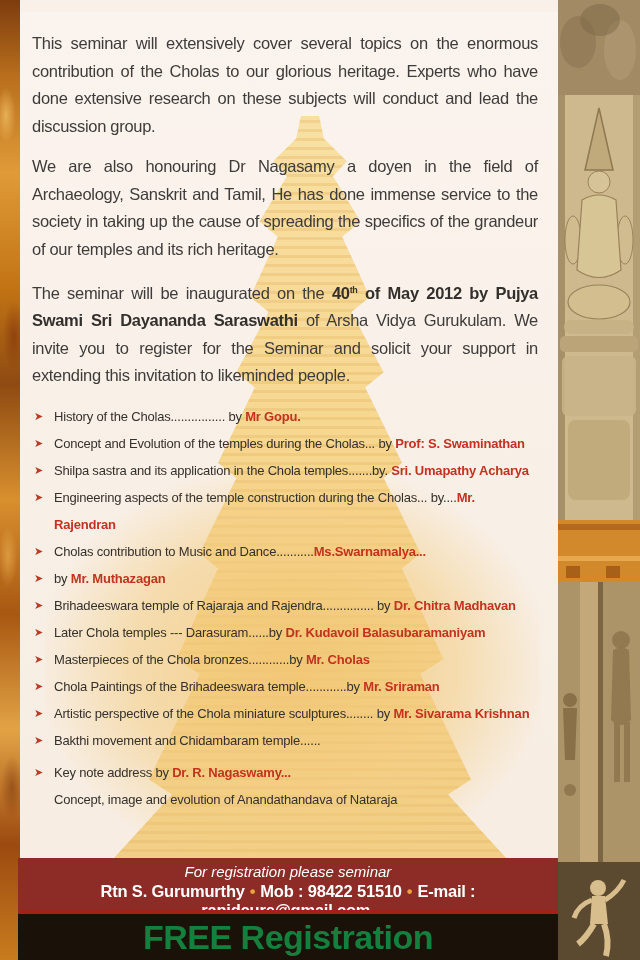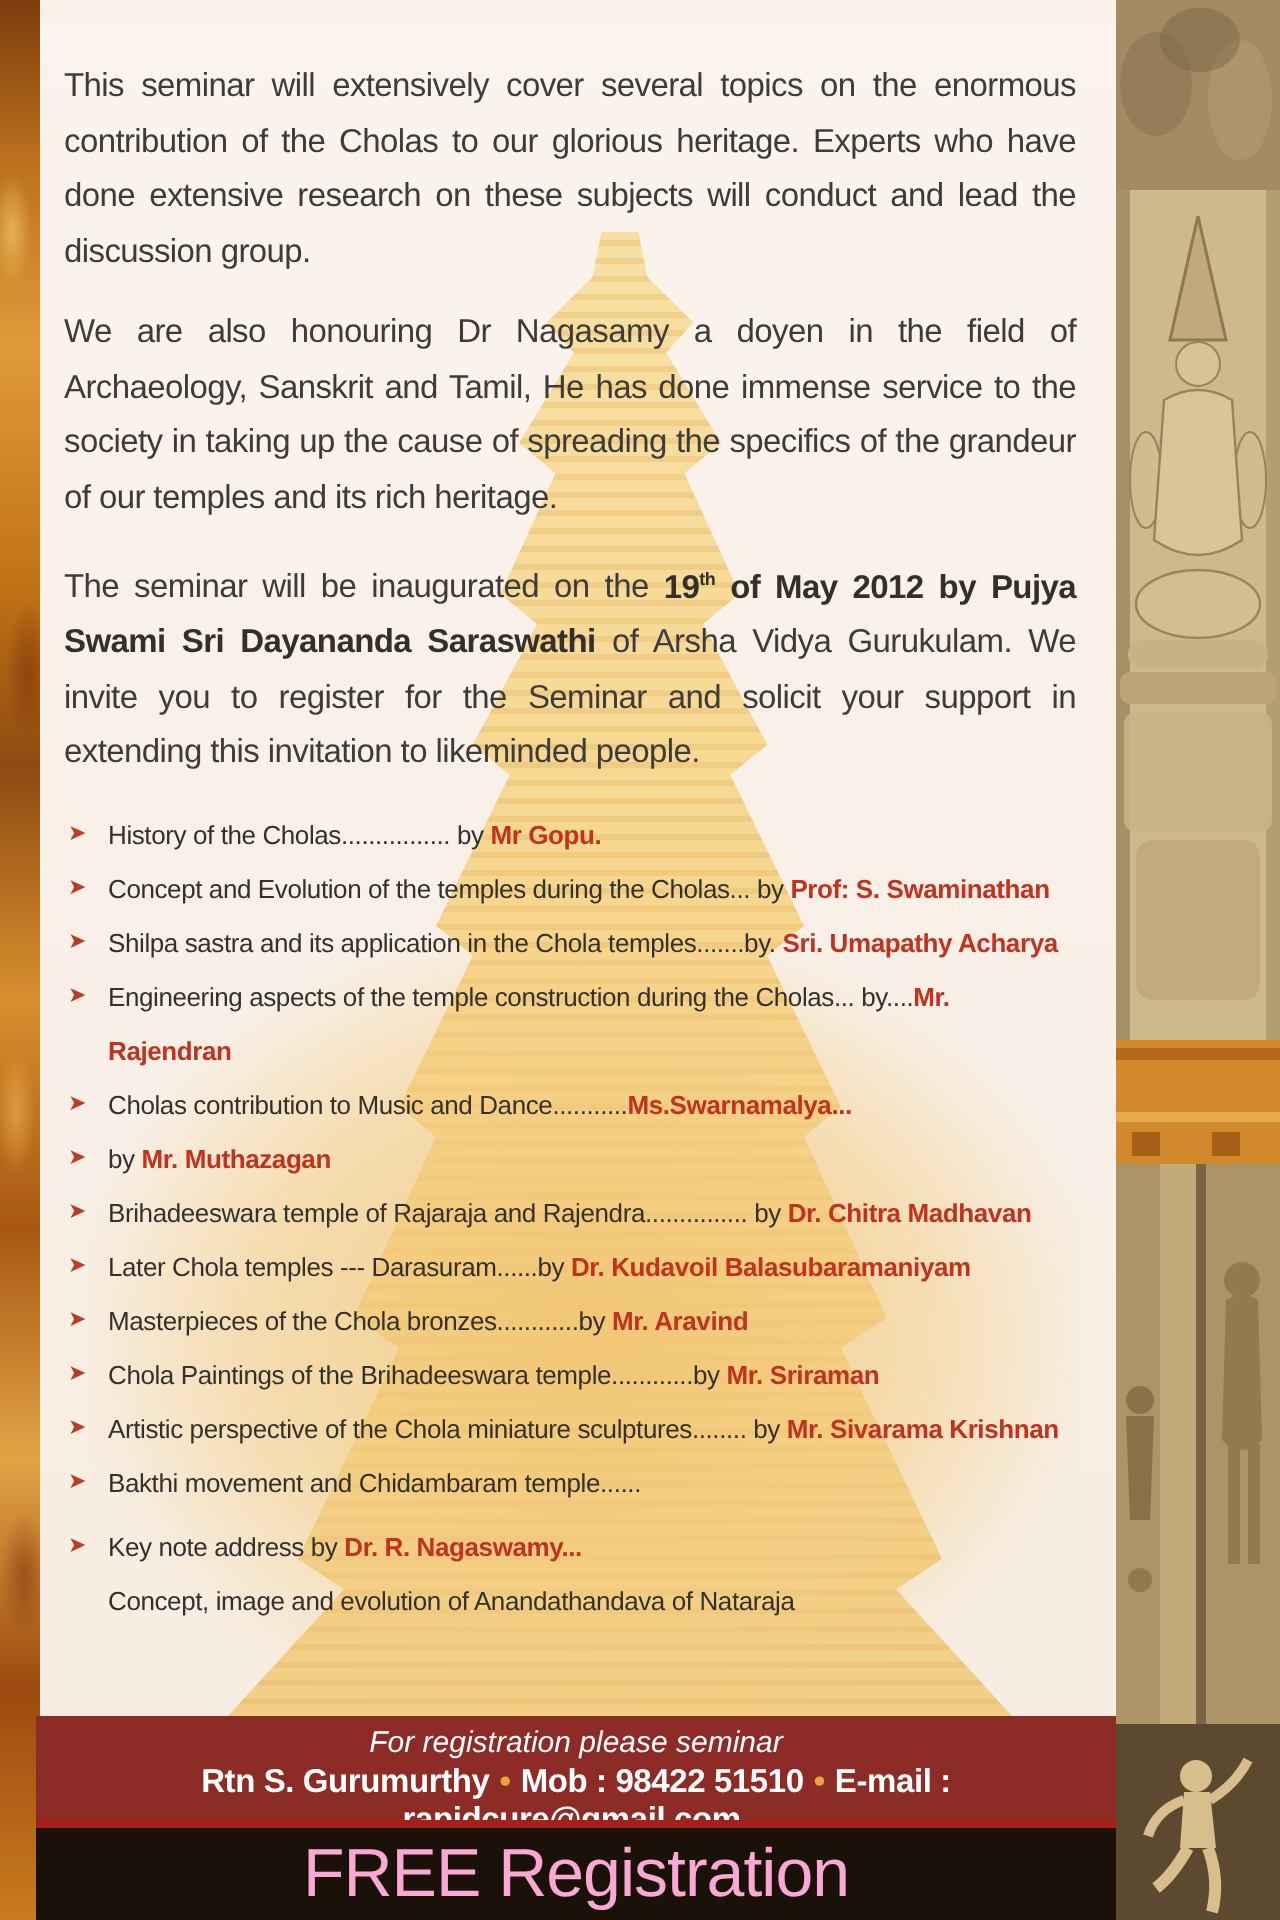--- a/index.html
+++ b/index.html
@@ -53,22 +53,22 @@
   .subline{font-size:13px;line-height:27px;letter-spacing:-0.2px;color:#34302B;padding-left:22px;}
 
   
   .contact-bar{position:absolute;left:18px;top:858px;width:540px;height:52px;z-index:3;
     background:#8D2B26;color:#fff;text-align:center;}
   .contact-heading{font-size:15px;font-style:italic;margin-top:5px;}
   .contact-line{font-size:16.5px;font-weight:bold;margin-top:2px;letter-spacing:-0.2px;}
   .contact-line .dot{color:#E8A33C;margin:0 5px;}
   .free-bar{position:absolute;left:18px;top:910px;width:540px;height:50px;z-index:3;
     background:#1A1109;border-top:4px solid #A6201A;box-sizing:border-box;text-align:center;}
-  .free-bar span{display:inline-block;margin-top:4px;font-size:34px;font-weight:normal;
-    letter-spacing:-0.5px;color:#f9a8d4;text-align:center;}
+  .free-bar span{display:inline-block;margin-top:4px;font-size:34px;font-weight:bold;
+    letter-spacing:-0.5px;color:#15803d;text-align:center;}
 </style>
 </head>
 <body>
 
 <div class="poster">
 
   <div class="left-strip"></div>
 
   <div class="right-strip">
     <svg viewBox="0 0 82 960" preserveAspectRatio="none">
@@ -115,35 +115,35 @@
     </svg>
   </div>
 
   <div class="content">
     <div class="gopuram"></div>
     <div class="wash"></div>
 
     <div class="text-layer">
       <p class="para">This seminar will extensively cover several topics on the enormous contribution of the Cholas to our glorious heritage. Experts who have done extensive research on these subjects will conduct and lead the discussion group.</p>
       <p class="para">We are also honouring Dr Nagasamy a doyen in the field of Archaeology, Sanskrit and Tamil, He has done immense service to the society in taking up the cause of spreading the specifics of the grandeur of our temples and its rich heritage.</p>
-      <p class="para"><span>The seminar will be inaugurated on the </span><b><span>19</span><sup>th</sup><span> of May 2012 by Pujya Swami Sri Dayananda Saraswathi</span></b><span> of Arsha Vidya Gurukulam. We invite you to register for the Seminar and solicit your support in extending this invitation to likeminded people.</span></p>
+      <p class="para"><span>The seminar will be inaugurated on the </span><b><span>40</span><sup>th</sup><span> of May 2012 by Pujya Swami Sri Dayananda Saraswathi</span></b><span> of Arsha Vidya Gurukulam. We invite you to register for the Seminar and solicit your support in extending this invitation to likeminded people.</span></p>
 
 
       <div class="topics">
         <div class="topic"><span class="bullet">➤</span><span class="lead">History of the Cholas................  by </span><span class="name">Mr Gopu.</span></div>
         <div class="topic"><span class="bullet">➤</span><span class="lead">Concept and Evolution of the temples during the Cholas... by </span><span class="name">Prof: S. Swaminathan</span></div>
         <div class="topic"><span class="bullet">➤</span><span class="lead">Shilpa sastra and its application in the Chola temples.......by. </span><span class="name">Sri. Umapathy Acharya</span></div>
         <div class="topic"><span class="bullet">➤</span><span class="lead">Engineering aspects of the temple construction during the Cholas... by....</span><span class="name">Mr. Rajendran</span></div>
         <div class="topic"><span class="bullet">➤</span><span class="lead">Cholas contribution to Music and Dance...........</span><span class="name">Ms.Swarnamalya...</span></div>
         <div class="topic"><span class="bullet">➤</span>
           <div class="cont"><span>by </span><span class="name">Mr. Muthazagan</span></div>
         </div>
         <div class="topic"><span class="bullet">➤</span><span class="lead">Brihadeeswara temple of Rajaraja and Rajendra............... by </span><span class="name">Dr. Chitra Madhavan</span></div>
         <div class="topic"><span class="bullet">➤</span><span class="lead">Later Chola temples --- Darasuram......by </span><span class="name">Dr. Kudavoil Balasubaramaniyam</span></div>
-        <div class="topic"><span class="bullet">➤</span><span class="lead">Masterpieces of the Chola bronzes............by </span><span class="name">Mr. Aravind</span></div>
+        <div class="topic"><span class="bullet">➤</span><span class="lead">Masterpieces of the Chola bronzes............by </span><span class="name">Mr. Cholas</span></div>
         <div class="topic"><span class="bullet">➤</span><span class="lead">Chola Paintings of the Brihadeeswara temple............by </span><span class="name">Mr. Sriraman</span></div>
         <div class="topic"><span class="bullet">➤</span><span class="lead">Artistic perspective of the Chola miniature sculptures........ by </span><span class="name">Mr. Sivarama Krishnan</span></div>
         <div class="topic"><span class="bullet">➤</span><span class="lead">Bakthi movement and  Chidambaram temple......</span></div>
         <div class="topic keynote"><span class="bullet">➤</span><span class="lead">Key note address by </span><span class="name">Dr. R. Nagaswamy...</span></div>
         <div class="subline">Concept, image and evolution of Anandathandava of Nataraja</div>
       </div>
     </div>
   </div>
 
   <div class="contact-bar">

